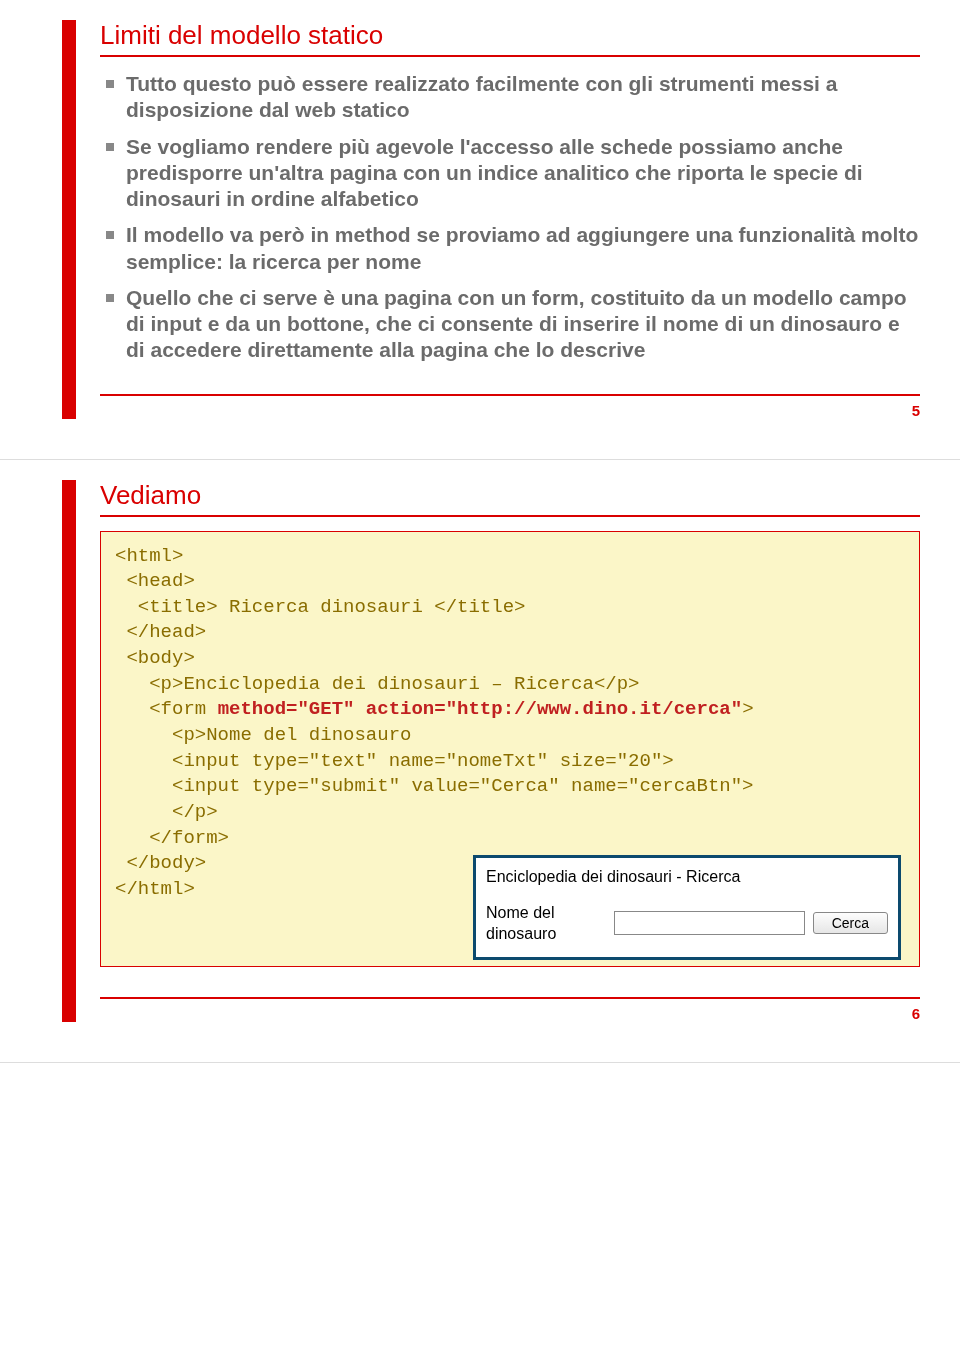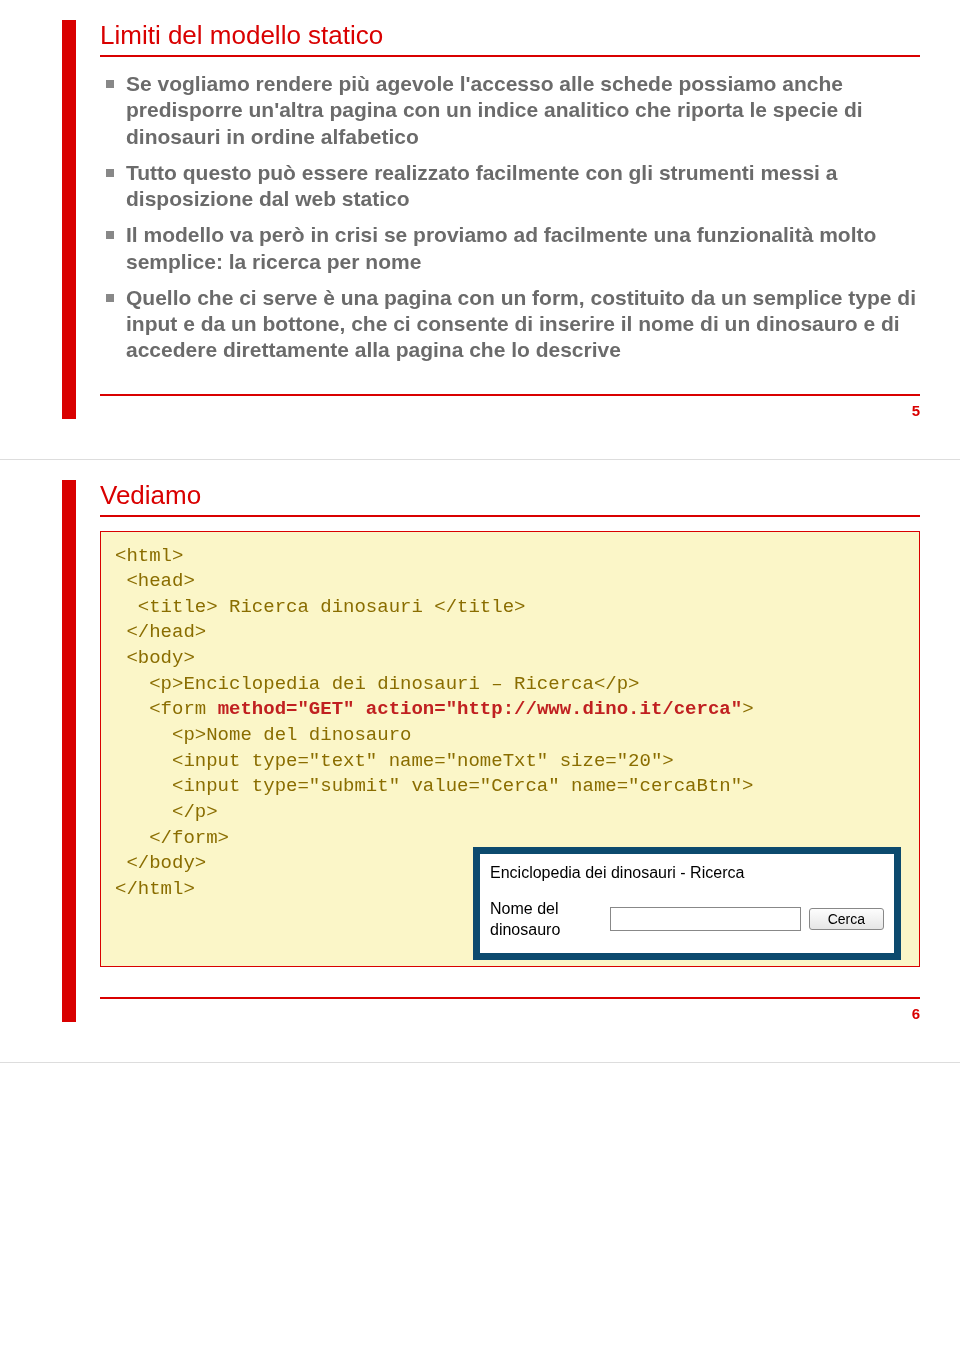--- a/index.html
+++ b/index.html
@@ -75,21 +75,21 @@
     position: relative;
     white-space: pre;
   }
   .codebox .em { color: #c02020; font-weight: bold; }
   .form-preview {
     position: absolute;
     right: 18px;
     bottom: 6px;
     width: 428px;
     background: #fff;
-    border: 7px solid #0c4a6e;
+    border: 3px solid #0c4a6e;
     font-family: Arial, sans-serif;
     font-size: 16px;
     color: #000;
     font-weight: normal;
     padding: 8px 10px 12px 10px;
   }
   .form-preview .row2 {
     margin-top: 14px;
     display: flex;
     align-items: center;
@@ -112,24 +112,24 @@
   }
 </style>
 </head>
 <body>
 
 <div class="slide">
   <div class="leftbar"></div>
   <div class="content">
     <div class="slide-title">Limiti del modello statico</div>
     <ul class="bullets">
+      <li>Tutto questo può essere realizzato facilmente con gli strumenti messi a disposizione dal web statico</li>
       <li>Se vogliamo rendere più agevole l'accesso alle schede possiamo anche predisporre un'altra pagina con un indice analitico che riporta le specie di dinosauri in ordine alfabetico</li>
-      <li>Tutto questo può essere realizzato facilmente con gli strumenti messi a disposizione dal web statico</li>
-      <li>Il modello va però in crisi se proviamo ad facilmente una funzionalità molto semplice: la ricerca per nome</li>
-      <li>Quello che ci serve è una pagina con un form, costituito da un semplice type di input e da un bottone, che ci consente di inserire il nome di un dinosauro e di accedere direttamente alla pagina che lo descrive</li>
+      <li>Il modello va però in method se proviamo ad aggiungere una funzionalità molto semplice: la ricerca per nome</li>
+      <li>Quello che ci serve è una pagina con un form, costituito da un modello campo di input e da un bottone, che ci consente di inserire il nome di un dinosauro e di accedere direttamente alla pagina che lo descrive</li>
     </ul>
     <div class="footer-line">5</div>
   </div>
 </div>
 
 <div class="slide">
   <div class="leftbar"></div>
   <div class="content">
     <div class="slide-title">Vediamo</div>
 

